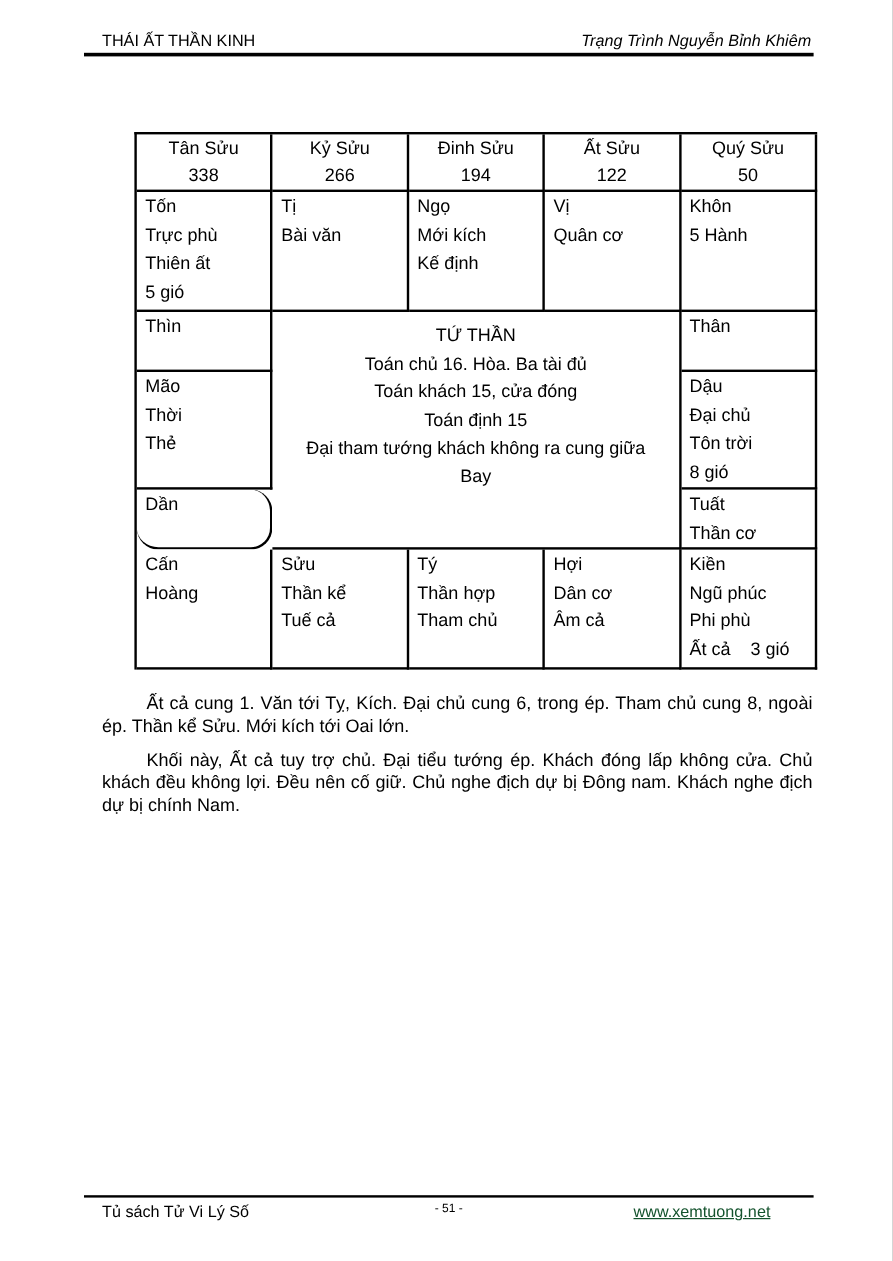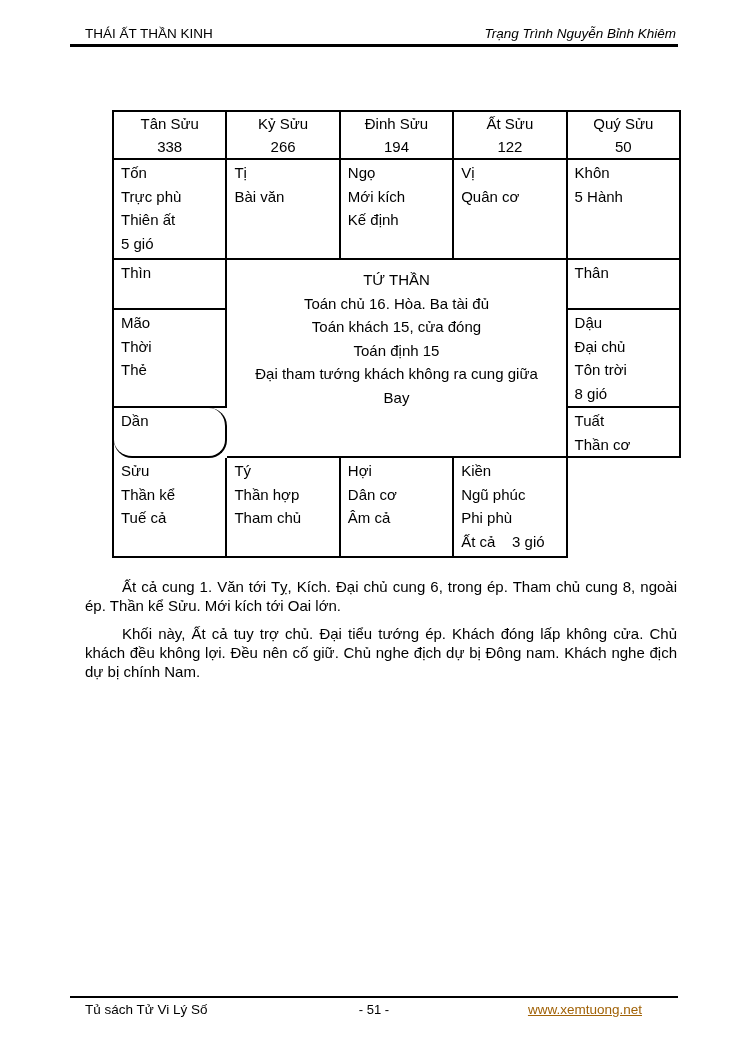--- a/index.html
+++ b/index.html
@@ -49,22 +49,22 @@
   .r5c5{grid-column:5/6;grid-row:5/6;}
   
   .body-text{
     position:absolute;left:85px;top:577px;width:592px;
     font-size:15px;line-height:19px;text-align:justify;
   }
   .body-text p{margin:0 0 9px 0;text-indent:37px;}
   
   .ftr-rule{position:absolute;left:70px;top:996px;width:608px;height:2px;background:#000;}
   .ftr-left{position:absolute;left:85px;top:1002px;font-size:13.5px;}
-  .ftr-center{position:absolute;left:70px;top:1002px;width:608px;text-align:center;font-size:13px;}
-  .ftr-link{position:absolute;right:102px;top:1002px;font-size:13.5px;text-decoration:underline;color:#a16207;cursor:pointer;}
+  .ftr-center{position:absolute;left:70px;top:1002px;width:608px;text-align:center;font-size:10px;}
+  .ftr-link{position:absolute;right:102px;top:1002px;font-size:13.5px;text-decoration:underline;color:#14532d;cursor:pointer;}
 </style>
 </head>
 <body>
 
 <div class="page">
 
   <div class="hdr-left">THÁI ẤT THẦN KINH</div>
   <div class="hdr-right">Trạng Trình Nguyễn Bỉnh Khiêm</div>
   <div class="hdr-rule"></div>
 
@@ -144,20 +144,24 @@
 
     <div class="cell r5c1">
       <div class="title">Dần</div>
     </div>
     <div class="cell r5c5">
       <div class="title">Tuất</div>
       <div>Thần cơ</div>
     </div>
 
     <div class="cell">
+      <div class="title">Cấn</div>
+      <div>Hoàng</div>
+    </div>
+    <div class="cell">
       <div class="title">Sửu</div>
       <div>Thần kể</div>
       <div>Tuế cả</div>
     </div>
     <div class="cell">
       <div class="title">Tý</div>
       <div>Thần hợp</div>
       <div>Tham chủ</div>
     </div>
     <div class="cell">

